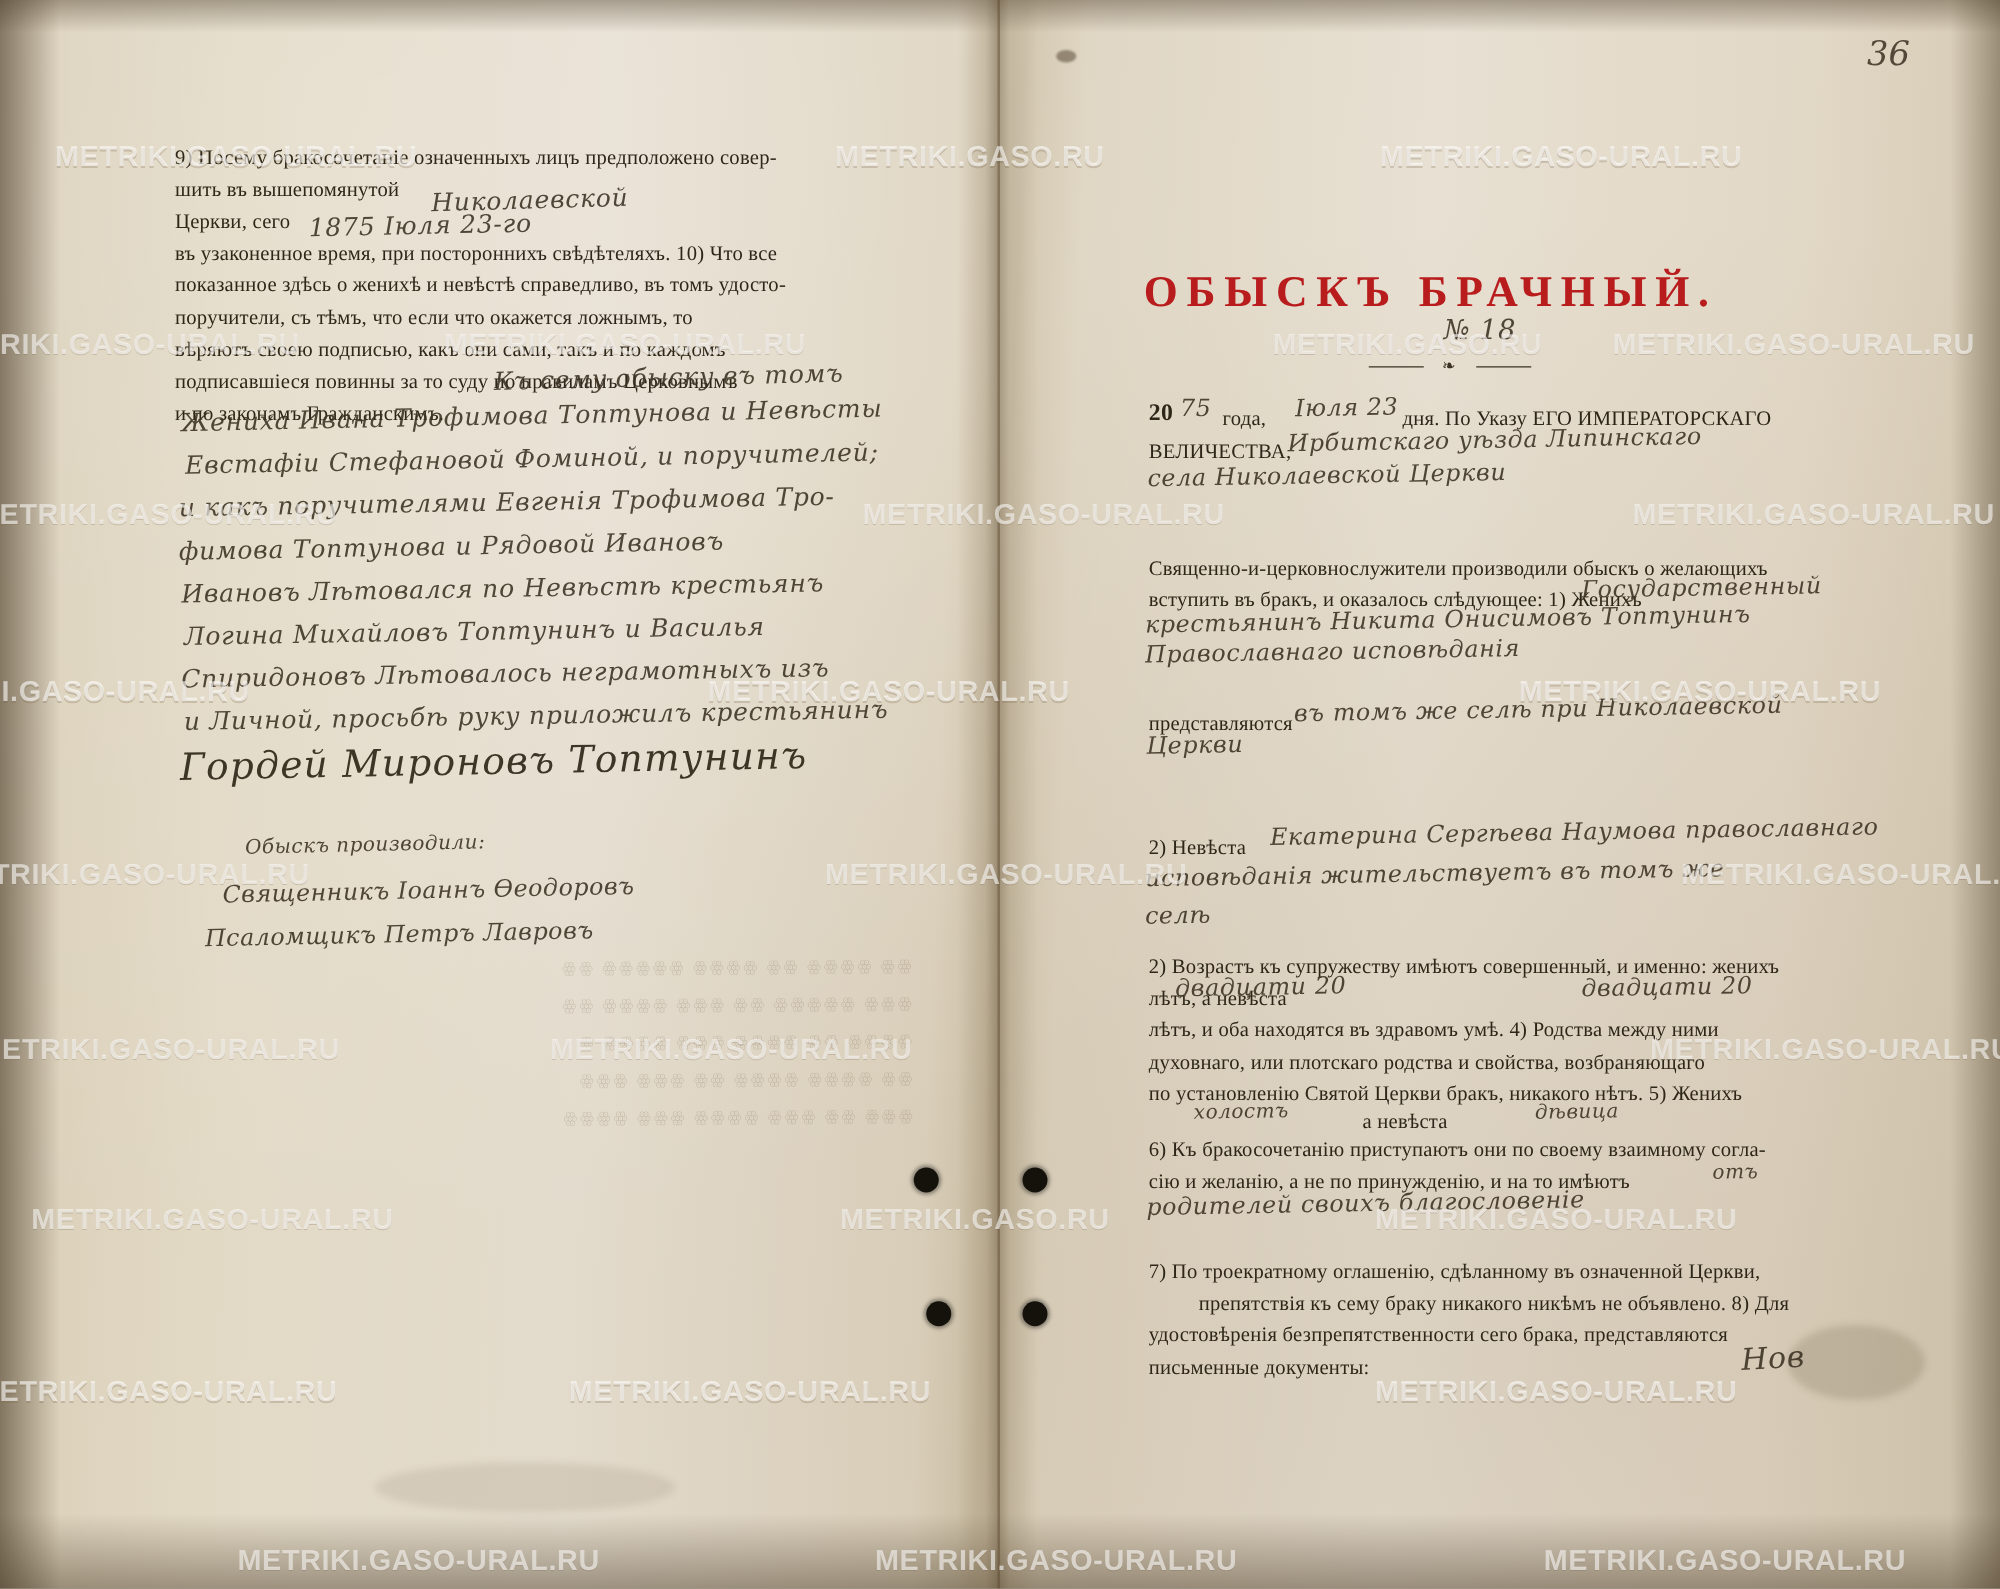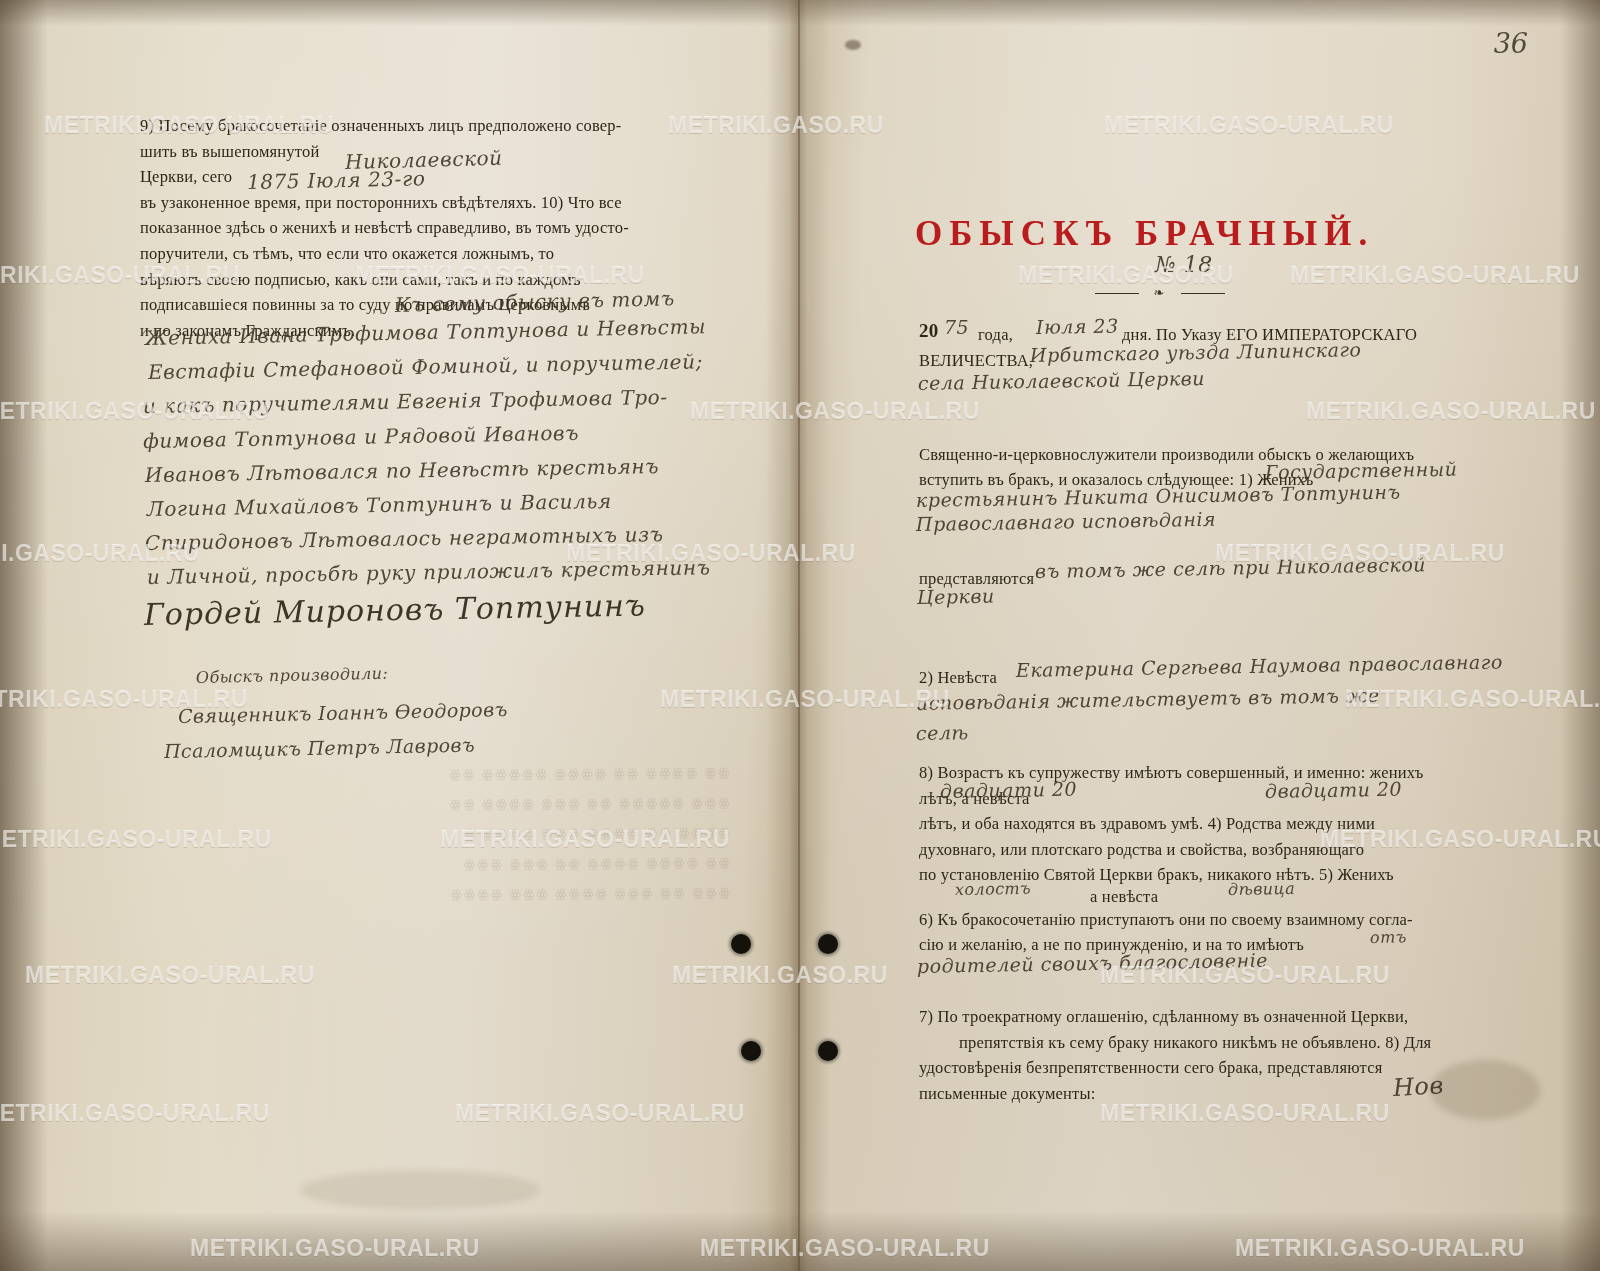--- a/index.html
+++ b/index.html
@@ -292,21 +292,21 @@
 
   <div class="rp" style="left:919px;top:566px;">представляются</div>
   <div class="hw hw-r" style="left:1035px;top:560px;transform:rotate(-1deg);">въ томъ же селѣ при Николаевской</div>
   <div class="hw hw-r" style="left:917px;top:586px;transform:rotate(-1deg);">Церкви</div>
 
   <div class="rp" style="left:919px;top:665px;">2) Невѣста</div>
   <div class="hw hw-r" style="left:1016px;top:659px;transform:rotate(-1deg);">Екатерина Сергѣева Наумова православнаго</div>
   <div class="hw hw-r" style="left:916px;top:692px;transform:rotate(-1deg);">исповѣданія жительствуетъ въ томъ же</div>
   <div class="hw hw-r" style="left:916px;top:722px;transform:rotate(-1deg);">селѣ</div>
 
-  <div class="rp" style="left:919px;top:760px;">8) Возрастъ къ супружеству имѣютъ совершенный, и именно: женихъ</div>
+  <div class="rp" style="left:919px;top:760px;">2) Возрастъ къ супружеству имѣютъ совершенный, и именно: женихъ</div>
   <div class="hw hw-r" style="left:940px;top:780px;transform:rotate(-1deg);">двадцати 20</div>
   <div class="rp" style="left:919px;top:786px;">лѣтъ, а невѣста</div>
   <div class="hw hw-r" style="left:1265px;top:780px;transform:rotate(-1deg);">двадцати 20</div>
   <div class="rp" style="left:919px;top:811px;">лѣтъ, и оба находятся въ здравомъ умѣ. 4) Родства между ними</div>
   <div class="rp" style="left:919px;top:837px;">духовнаго, или плотскаго родства и свойства, возбраняющаго</div>
   <div class="rp" style="left:919px;top:862px;">по установленію Святой Церкви бракъ, никакого нѣтъ. 5) Женихъ</div>
   <div class="hw hw-sm" style="left:955px;top:880px;transform:rotate(-1deg);">холостъ</div>
   <div class="rp" style="left:1090px;top:884px;">а невѣста</div>
   <div class="hw hw-sm" style="left:1228px;top:880px;transform:rotate(-1deg);">дѣвица</div>
 

